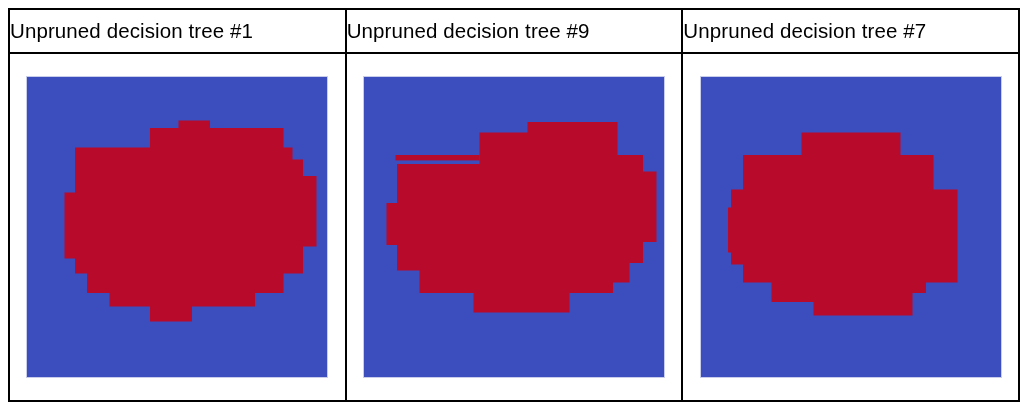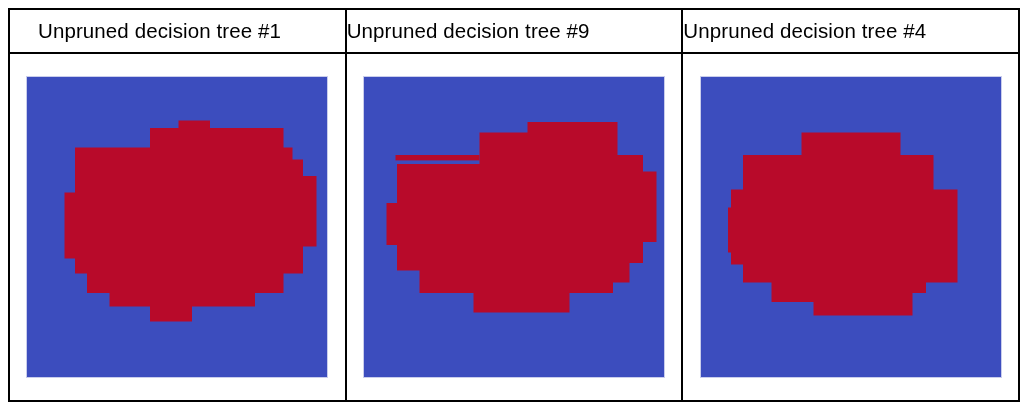--- a/index.html
+++ b/index.html
@@ -60,27 +60,27 @@
   .boundary-plot path.region,
   .boundary-plot rect.region { fill: #b80a2a; }
 </style>
 </head>
 <body>
 
 <table id="figure-table">
   <tbody>
       <tr>
     <td class="header-cell" style="border-color: rgb(0, 0, 0);">
-      <div class="header-label" style="color: rgb(0, 0, 0); padding-left: 28px;">Unpruned decision tree #1</div>
+      <div class="header-label" style="color: rgb(0, 0, 0);">Unpruned decision tree #1</div>
     </td>
     <td class="header-cell" style="border-color: rgb(0, 0, 0);">
       <div class="header-label" style="color: rgb(0, 0, 0);">Unpruned decision tree #9</div>
     </td>
     <td class="header-cell" style="border-color: rgb(0, 0, 0);">
-      <div class="header-label" style="color: rgb(0, 0, 0);">Unpruned decision tree #4</div>
+      <div class="header-label" style="color: rgb(0, 0, 0);">Unpruned decision tree #7</div>
     </td>
   </tr>
   <tr>
     <td class="plot-cell" style="border-color: rgb(0, 0, 0);">
       <div class="plot-wrap">
         <svg class="boundary-plot" viewBox="0 0 100 100" preserveAspectRatio="none" style="background: rgb(60, 77, 190); box-shadow: rgb(201, 205, 236) 0px 0px 0px 1px;">
           <rect class="bg" x="0" y="0" width="100" height="100" fill="#3c4dbe"></rect>
           <g>
             <path class="region" d="M41,17 L50.5,17 L50.5,14.5 L61,14.5 L61,17 L85.5,17 L85.5,23.5 L88.5,23.5 L88.5,27.5 L92,27.5 L92,33 L96.5,33 L96.5,56.5 L92,56.5 L92,65.5 L85.5,65.5 L85.5,72 L76,72 L76,76.5 L55,76.5 L55,81.5 L41,81.5 L41,76.5 L27.5,76.5 L27.5,72 L20,72 L20,65.5 L16,65.5 L16,60.5 L12.5,60.5 L12.5,38.5 L16,38.5 L16,23.5 L41,23.5 Z" fill="#b80a2a"></path>
           </g>

